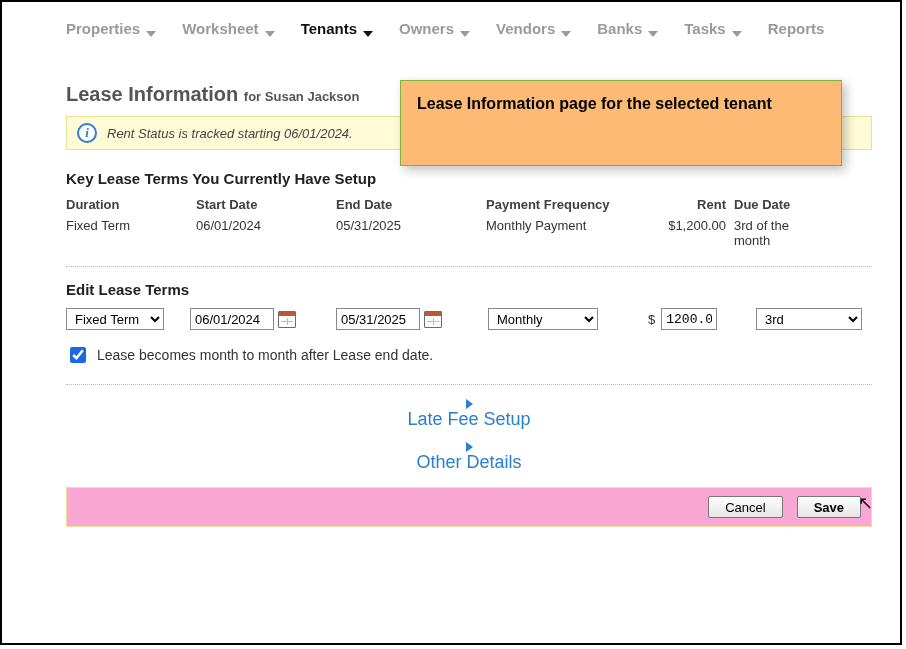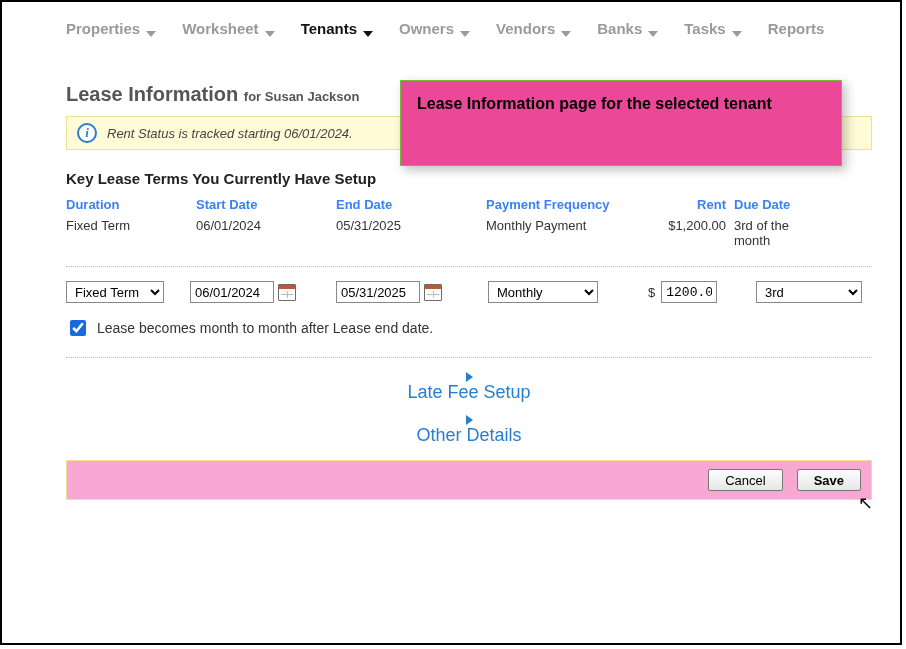--- a/index.html
+++ b/index.html
@@ -43,21 +43,21 @@
     border-top: 6px solid #9a9a9a;
     margin-left: 2px;
   }
   .nav-item.active .caret-down { border-top-color: #111; }
 
   
   .callout {
     position: absolute;
     left: 398px; top: 78px;
     width: 442px; height: 86px;
-    background: #ec4899;
+    background: #fdba74;
     border: 1px solid #7ab739;
     box-shadow: 4px 4px 10px rgba(0,0,0,.25);
     padding: 14px 16px;
     font-size: 16px;
     font-weight: bold;
     color: #000;
   }
 
   
   .page-title {
@@ -105,21 +105,21 @@
     color: #222;
     margin-bottom: 10px;
   }
   .terms-grid {
     display: grid;
     grid-template-columns: 130px 140px 150px 150px 90px 80px;
     column-gap: 0;
     row-gap: 6px;
     font-size: 13px;
   }
-  .terms-grid .th { font-weight: bold; color: #3b82f6; }
+  .terms-grid .th { font-weight: bold; color: #404040; }
   .terms-grid .right { text-align: right; }
   .terms-grid .due { padding-left: 8px; }
 
   .dotted-sep {
     border: none;
     border-top: 1px dotted #bbb;
     margin: 18px 0 14px 0;
   }
 
   
@@ -294,20 +294,21 @@
     <div>Fixed Term</div>
     <div>06/01/2024</div>
     <div>05/31/2025</div>
     <div>Monthly Payment</div>
     <div class="right">$1,200.00</div>
     <div class="due">3rd of the month</div>
   </div>
 
   <hr class="dotted-sep">
 
+  <div class="section-heading">Edit Lease Terms</div>
   <div class="edit-form">
     <div class="col-duration">
       <select>
         <option>Fixed Term</option>
       </select>
     </div>
     <div class="col-start">
       <input type="text" value="06/01/2024" style="">
       <span class="cal-icon"></span>
     </div>

